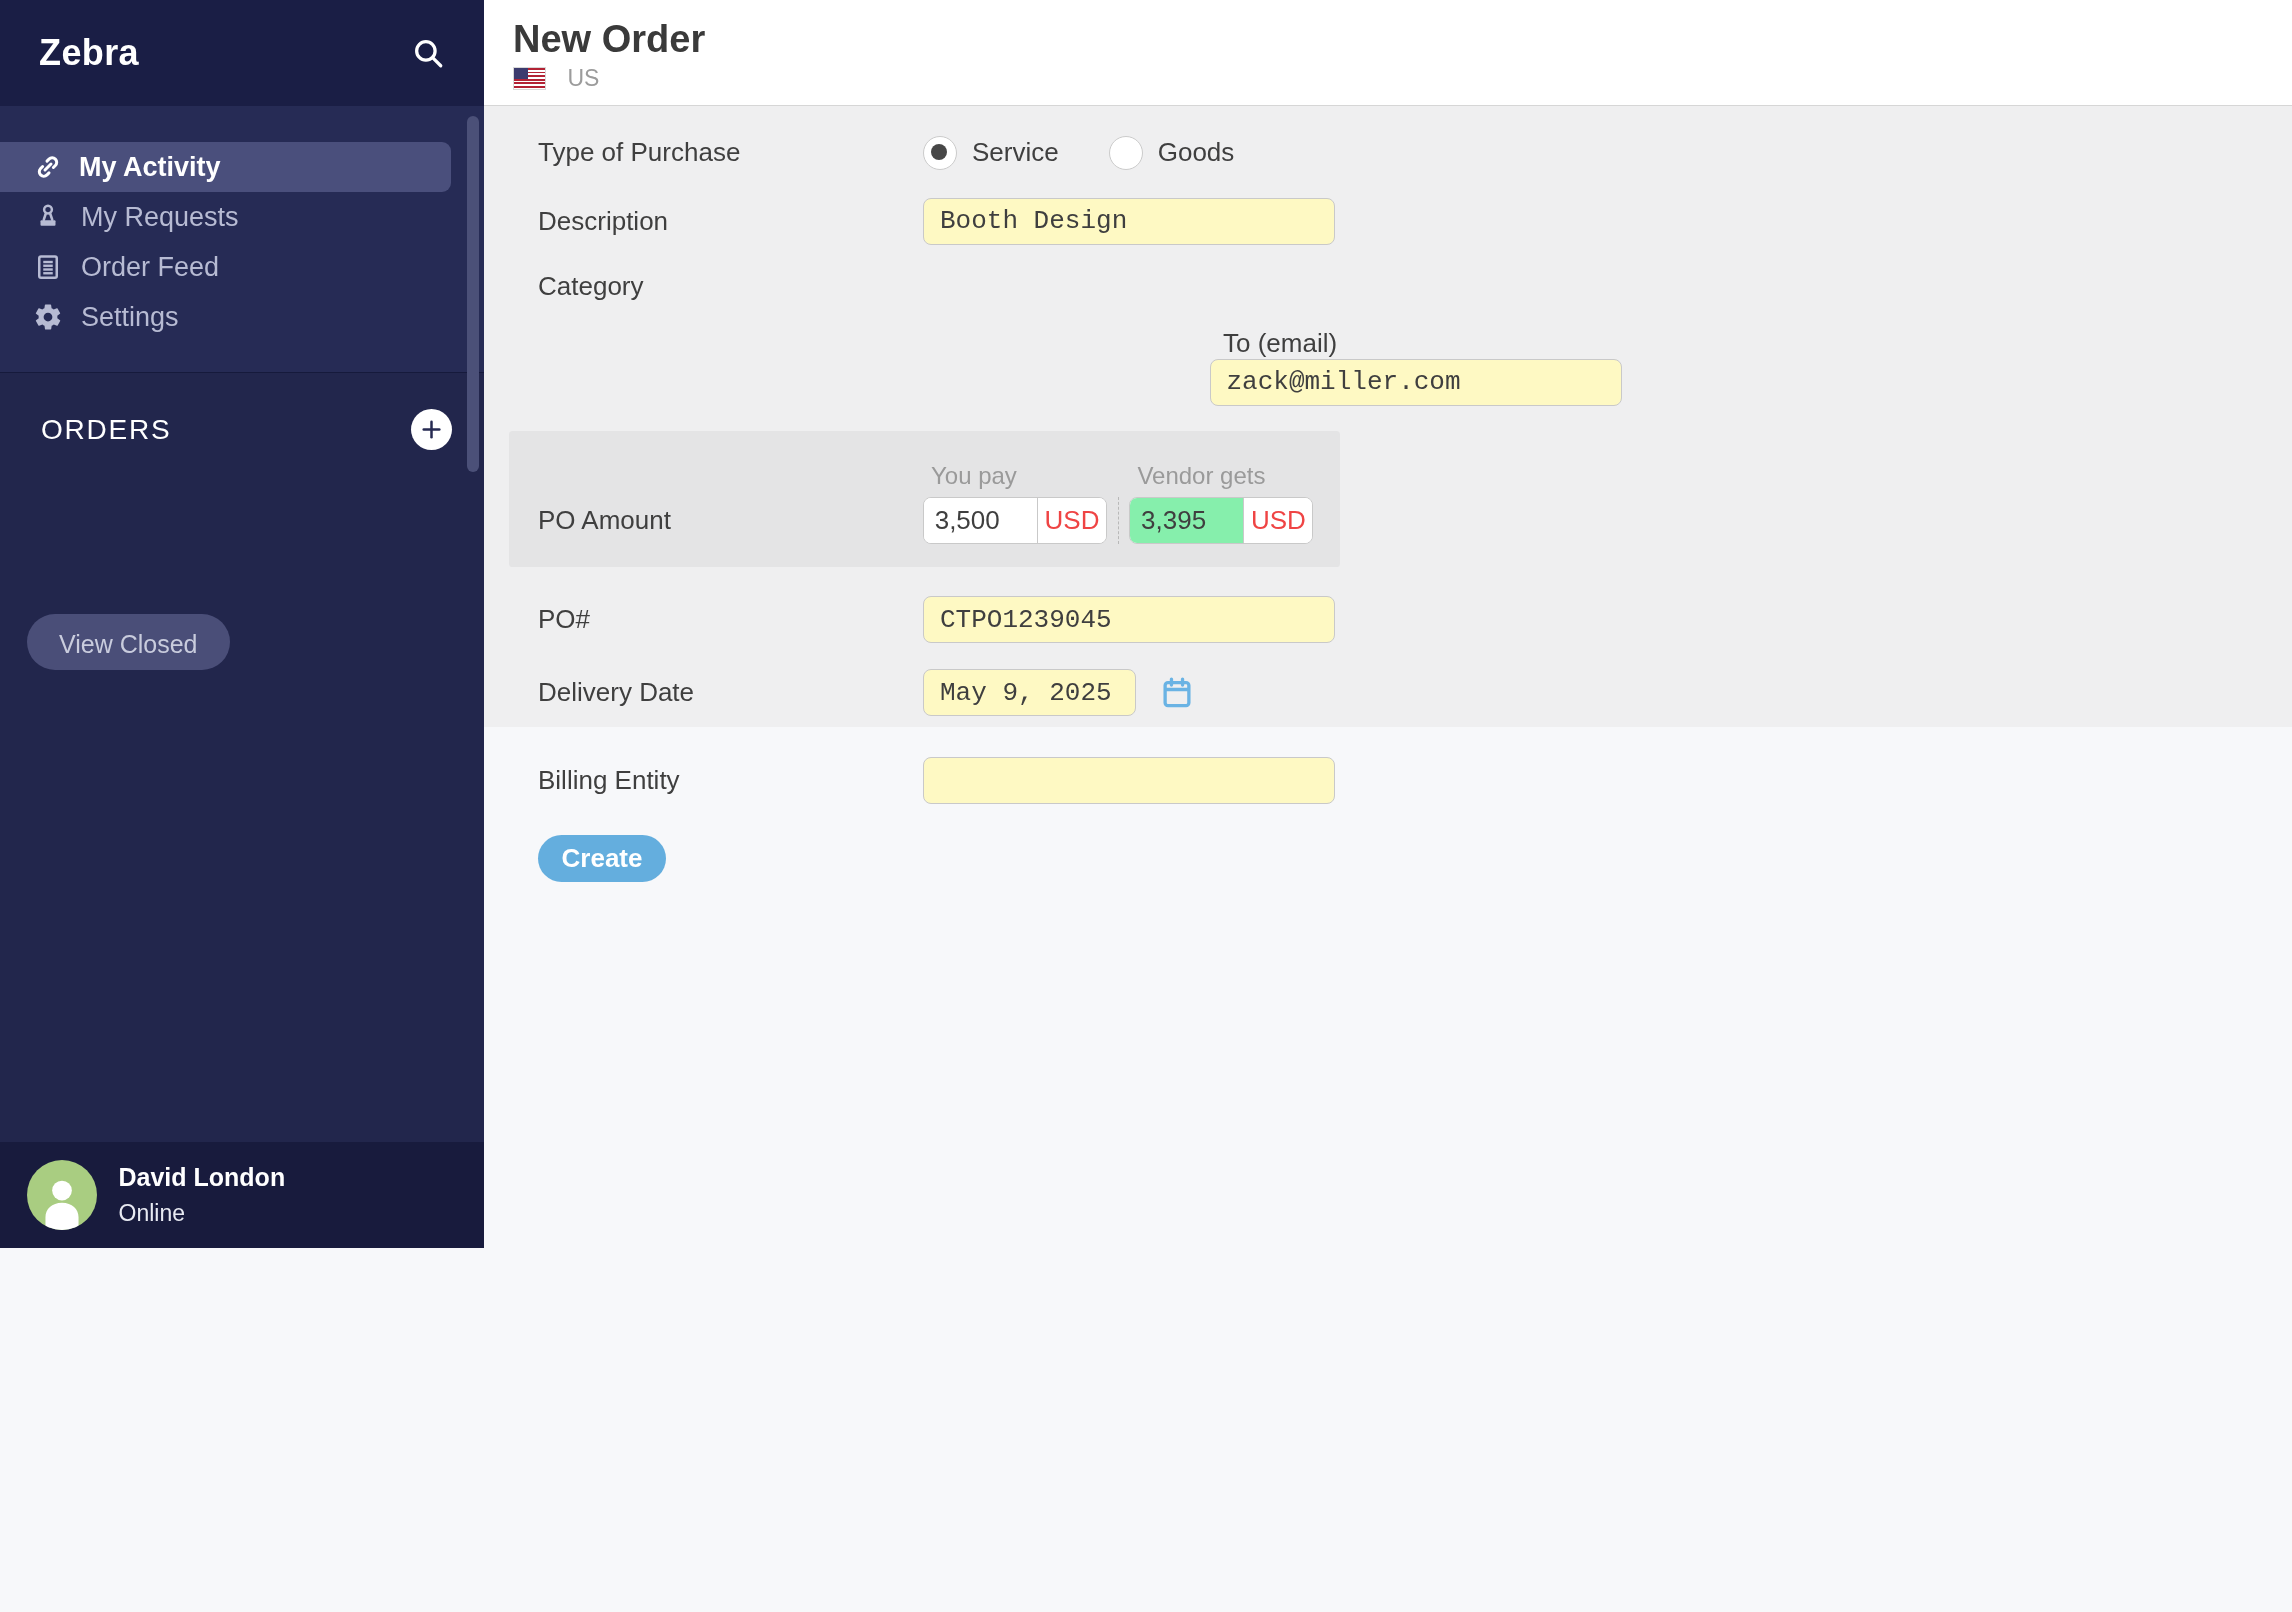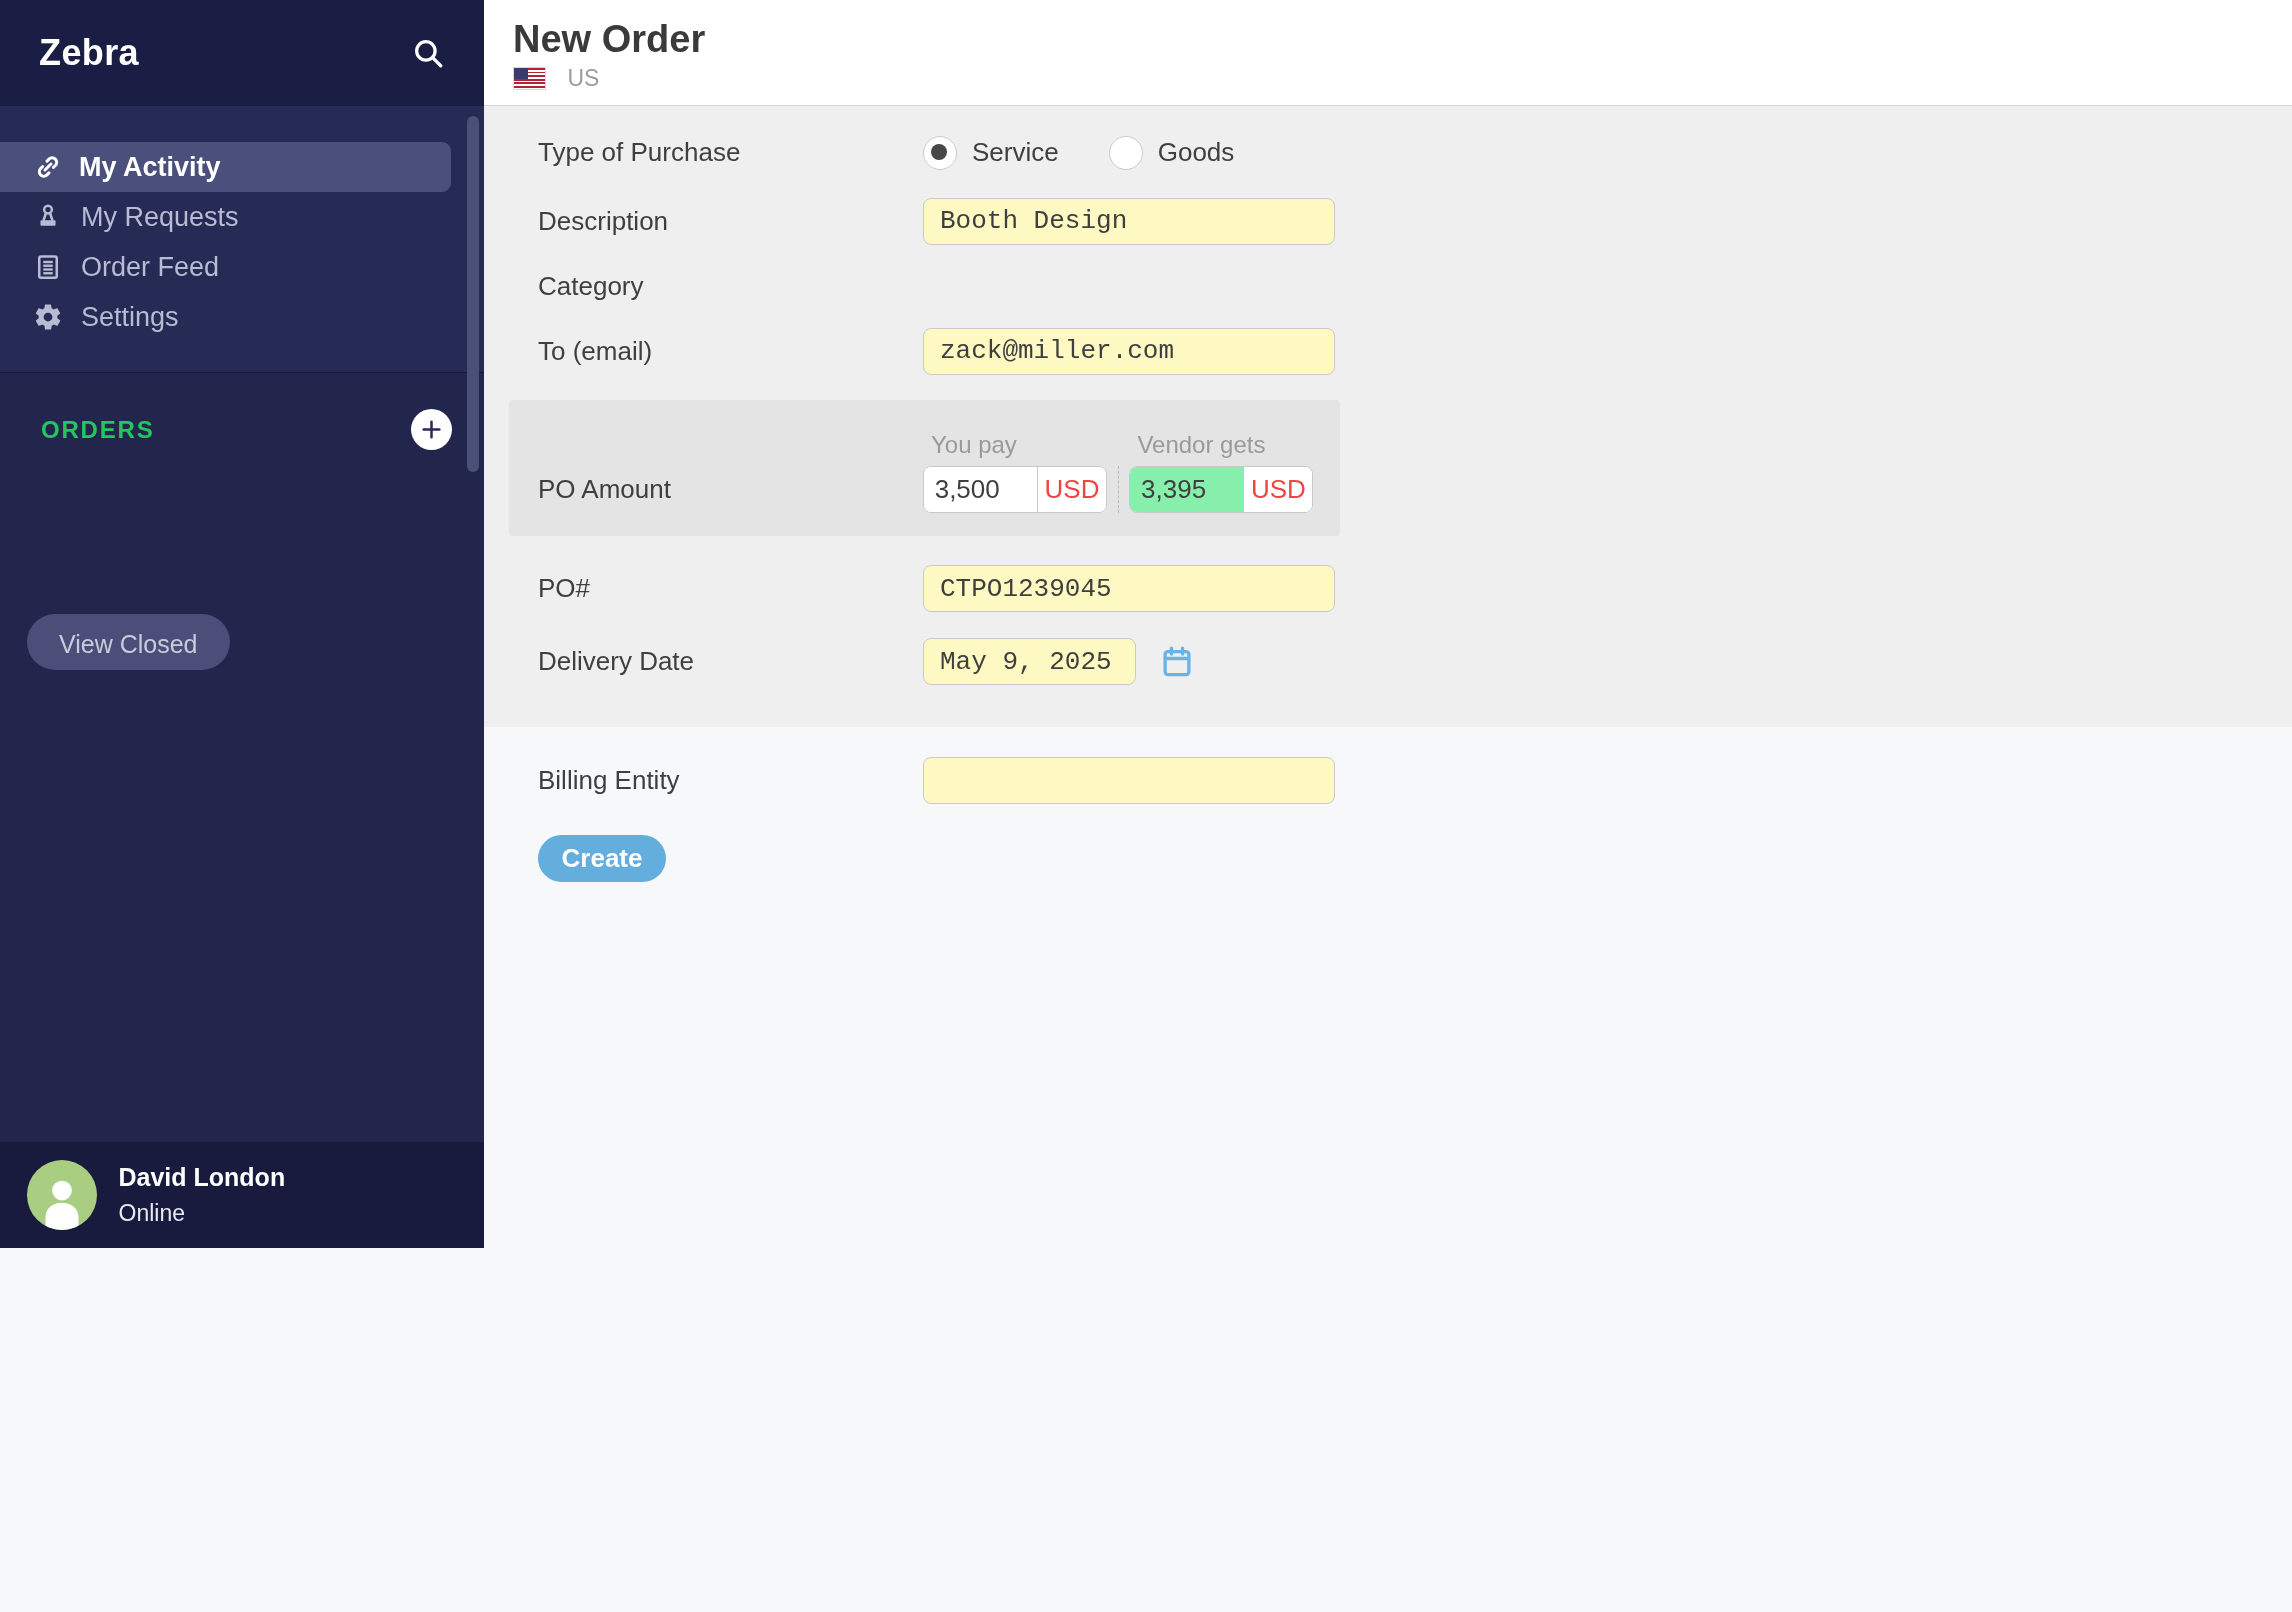--- a/index.html
+++ b/index.html
@@ -22,21 +22,21 @@
                font-size:27px; color:#b7bbd3; cursor:pointer; }
   .menu-item .mi-icon { width:32px; height:32px; display:flex; align-items:center; justify-content:center; }
   .menu-item.active { background:#4a4f7c; color:#ffffff; font-weight:bold;
                       margin-right:33px; border-radius:0 9px 9px 0;gap:15px; }
 
   .side-scrollbar { position:absolute; top:116px; right:5.4px; width:11.6px; height:356px;
                     background:#4b5078; border-radius:6.3px; }
 
   .orders-row { display:flex; align-items:center; justify-content:space-between;
                 padding:0 32px 0 41px; margin-top:36px; height:41px; }
-  .orders-label { font-size:24px; letter-spacing:1.8px; color:#22c55e;font-weight:bold; }
+  .orders-label { font-size:28px; letter-spacing:1.8px; color:#ffffff; }
   .plus-btn { width:41px; height:41px; border-radius:50%; background:#ffffff; border:none;
               display:flex; align-items:center; justify-content:center; cursor:pointer; }
 
   .view-closed { display:inline-block; margin:164px 0 0 27px; height:56px; padding:16px 32px;
                  border:none; border-radius:28px; background:#4a4e78; color:#c9ccdd;
                  font-size:25px; font-family:inherit; cursor:pointer; }
 
   .user-strip { position:absolute; left:0; right:0; bottom:0; height:106px; background:#181b3d;
                 display:flex; align-items:center; padding:0 27px; gap:21.5px; }
   .avatar { width:70px; height:70px; border-radius:50%; background:#a9cd81; overflow:hidden;
@@ -72,21 +72,21 @@
 
   .frow { display:flex; align-items:center; }
   .flabel { width:385px; font-size:26px; color:#3f3f3f; flex-shrink:0; }
   .tinput { width:412px; height:47px; background:#fef9c3; border:1.8px solid #c9c9c9;
             border-radius:8px; font-size:26px; color:#3f3f3f; padding:0 16px;
             font-family:Liberation Mono, monospace; outline:none; }
 
   .row-type { margin-top:19.7px; height:54px; }
   .row-desc { margin-top:18px; }
   .row-cat { margin-top:26px; }
-  .row-email { margin-top:26px; }
+  .row-email { margin-top:26px;flex-direction:column; }
   .row-po { margin-top:29.6px; }
   .row-date { margin-top:26px; }
   .row-billing { }
   .row-create { margin-top:31px; }
 
   .radio-opt { display:flex; align-items:center; gap:15px; cursor:pointer; }
   .radio-opt + .radio-opt { margin-left:50px; }
   .radio { width:34px; height:34px; border-radius:50%; background:#ffffff;
            border:1.8px solid #cbcbcb; position:relative; flex-shrink:0; }
   .radio.checked::after { content:''; position:absolute; left:7.2px; top:7.2px; width:16px; height:16px;

